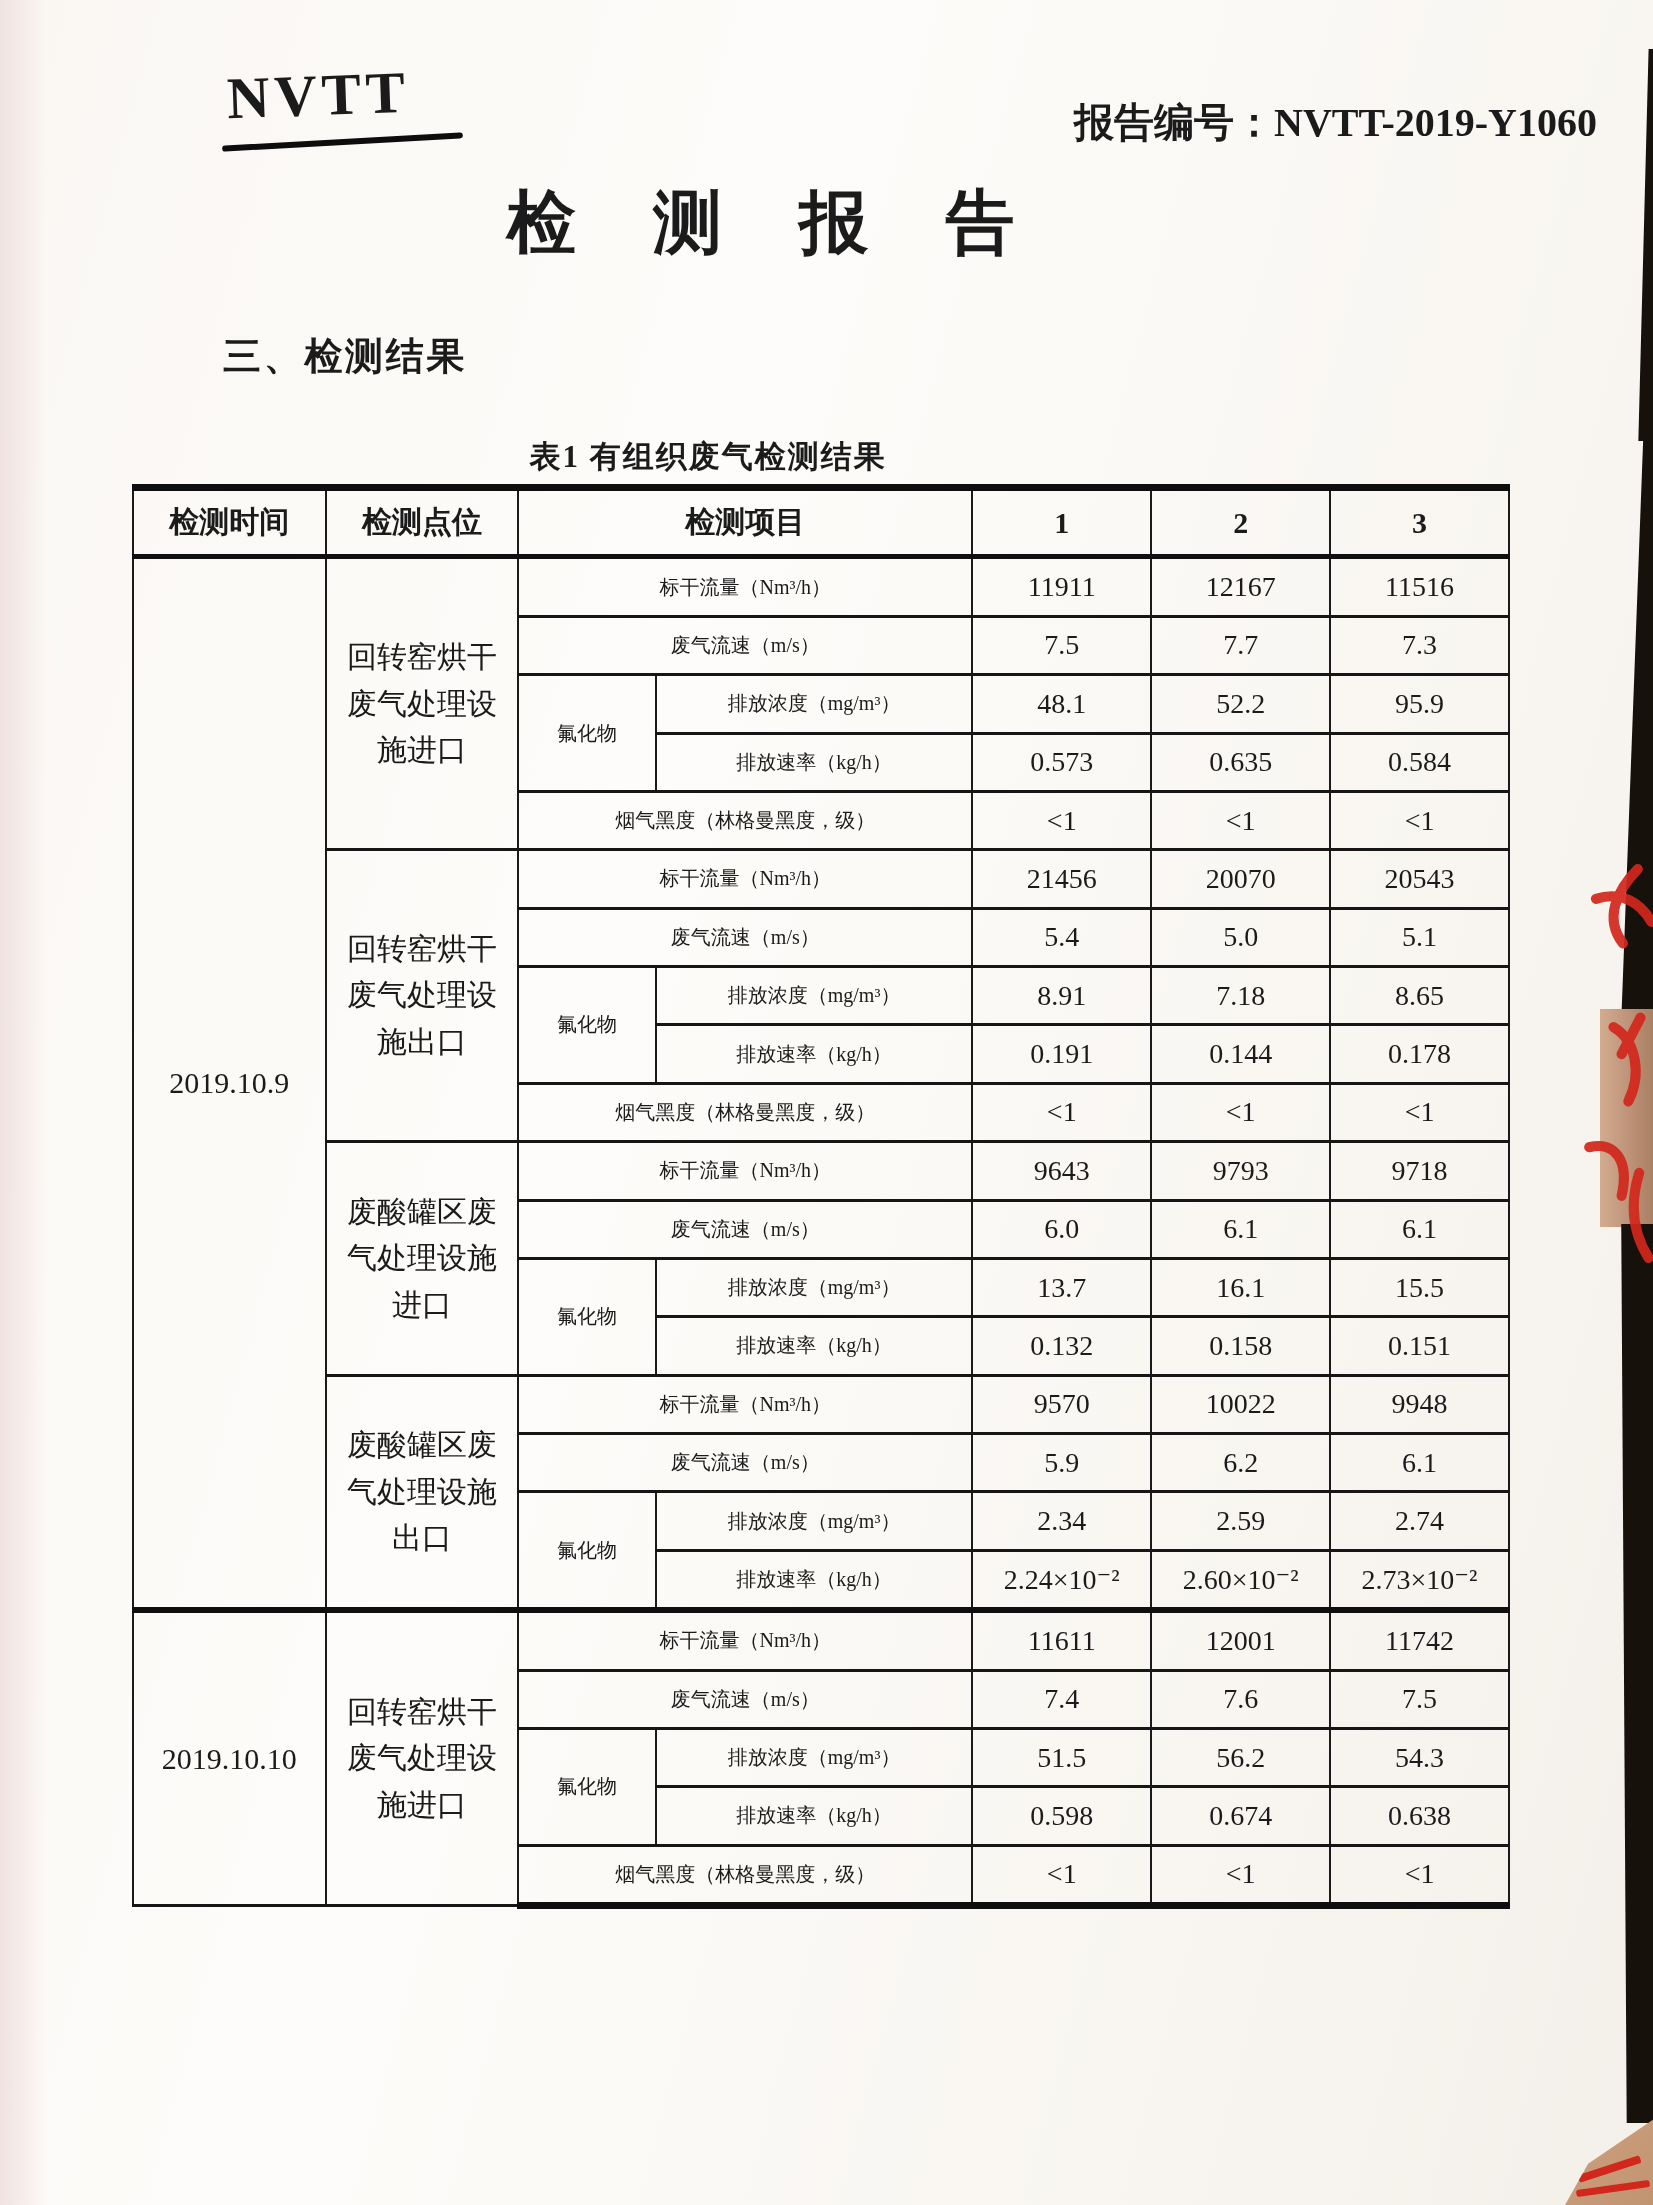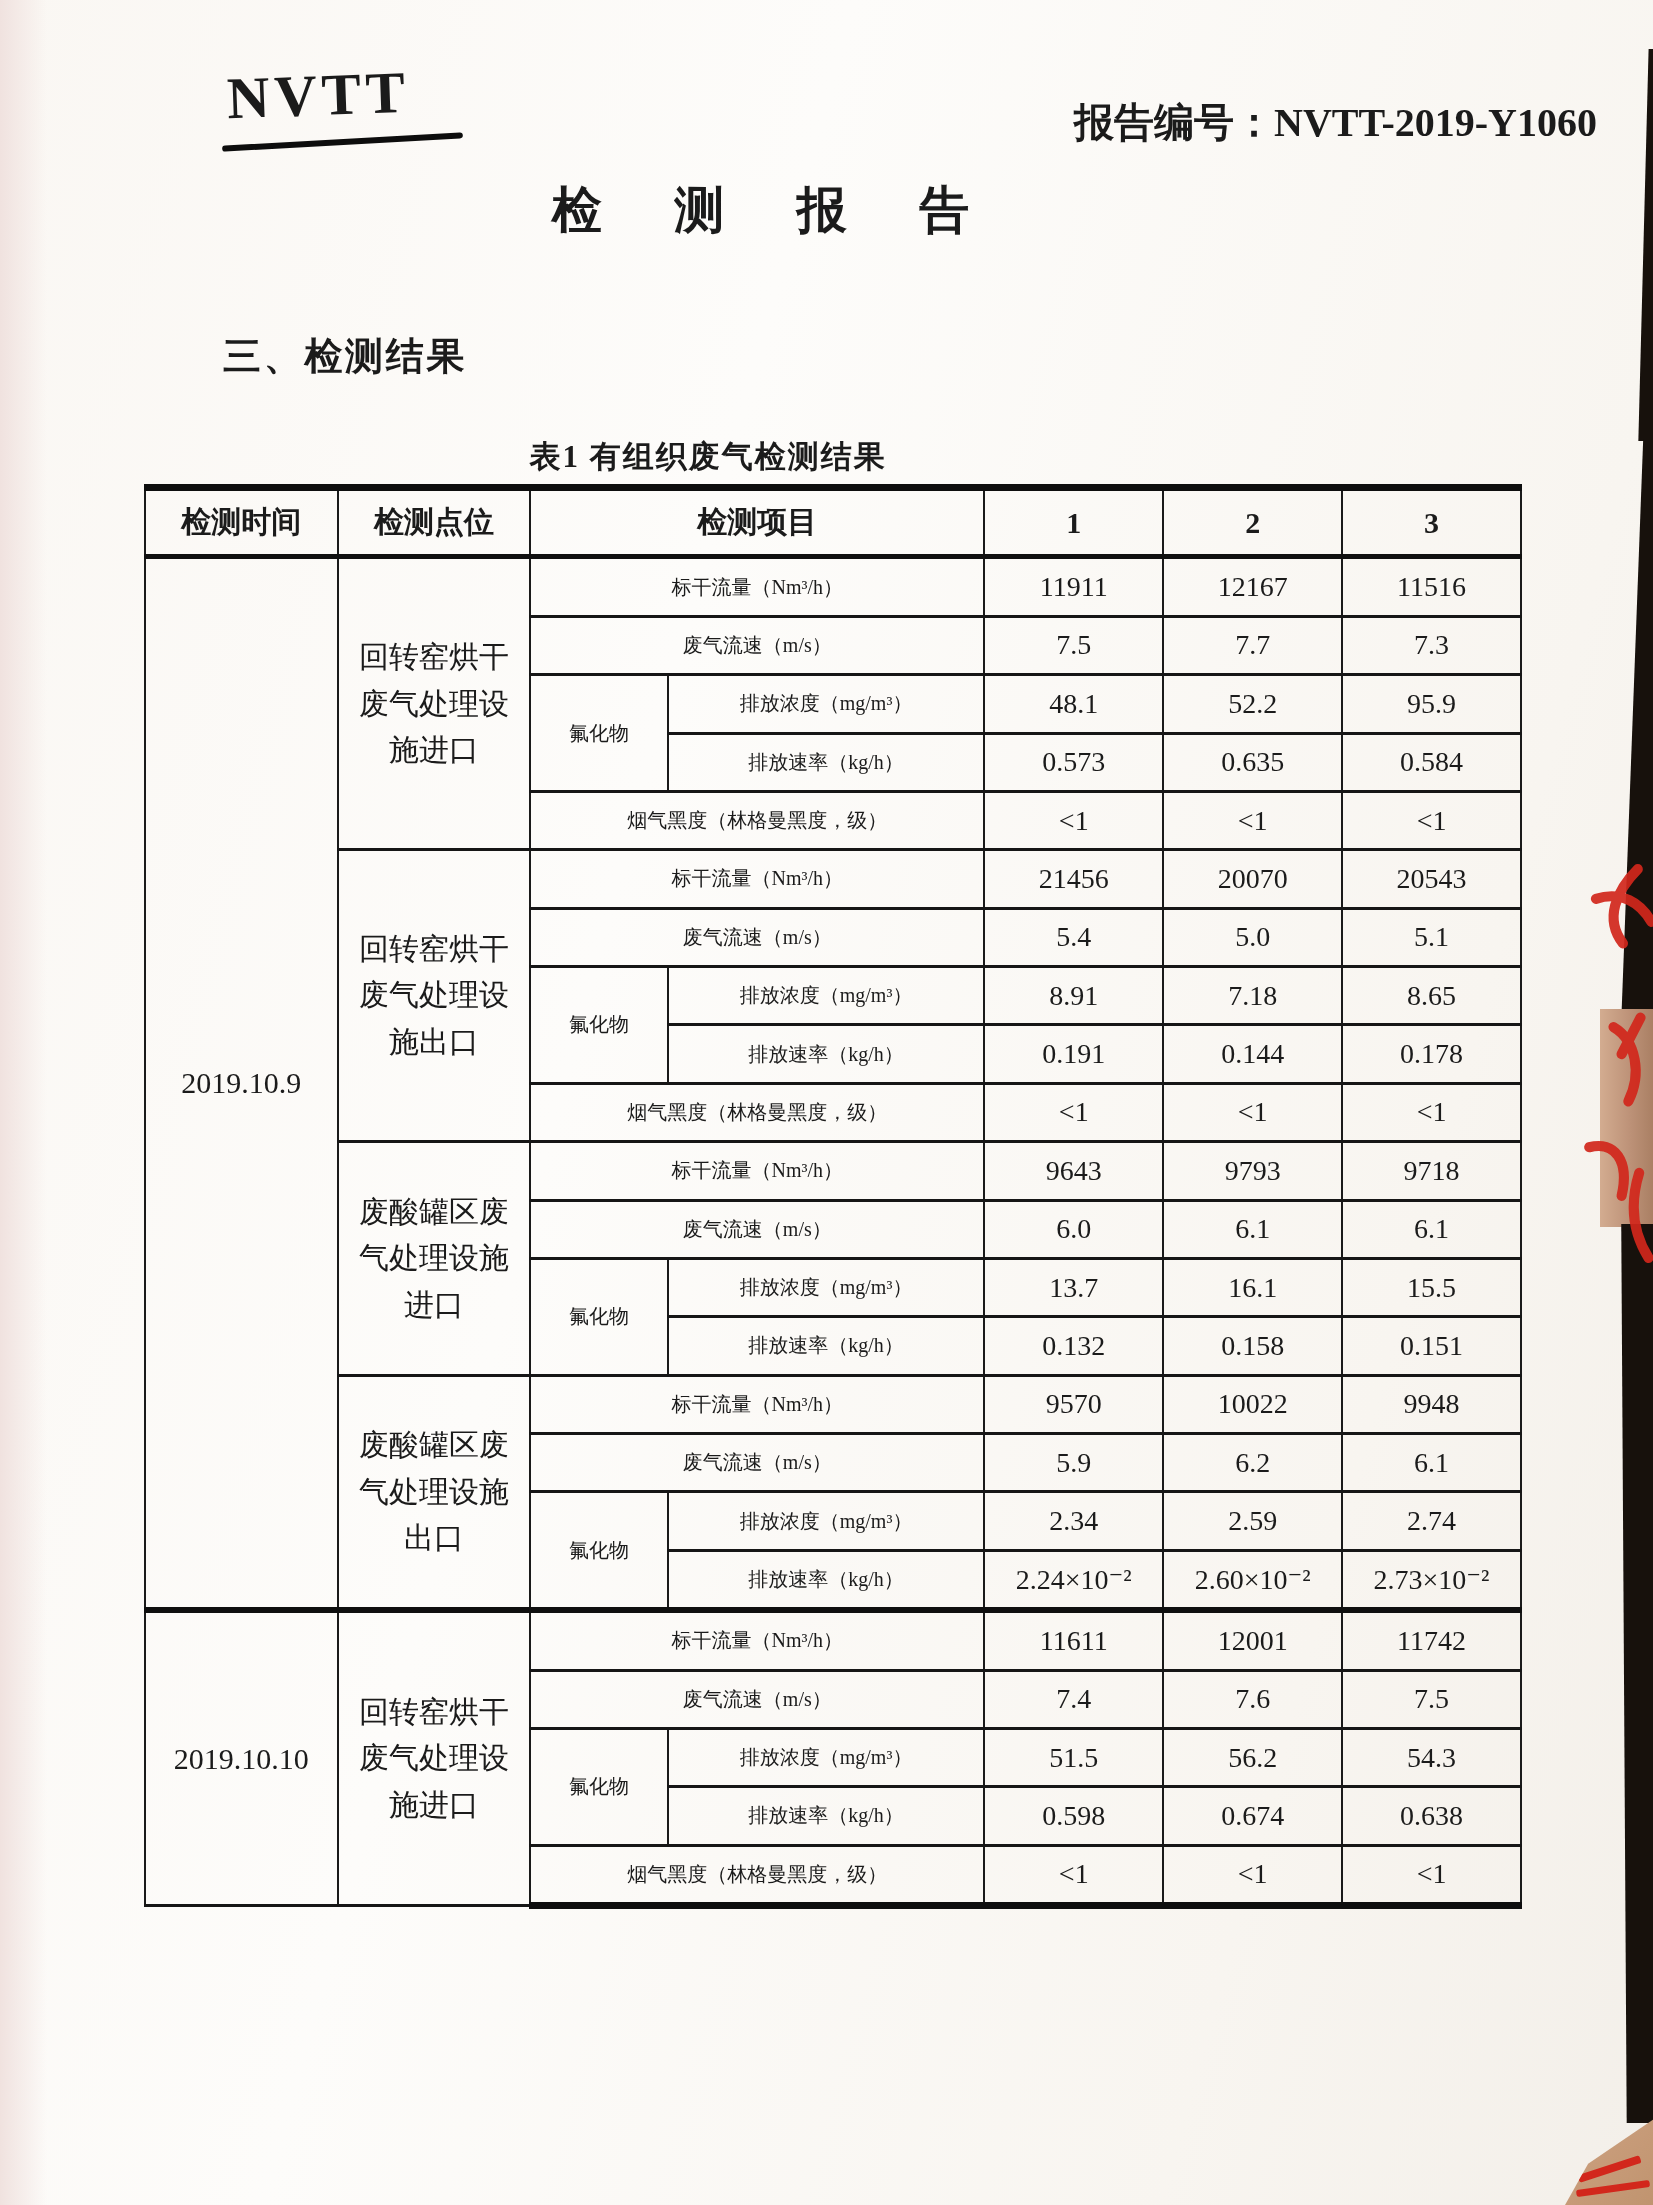--- a/index.html
+++ b/index.html
@@ -22,25 +22,25 @@
     font-size:59px;font-weight:bold;letter-spacing:4.7px;
     transform:rotate(-2deg);
   }
   .logo-underline{
     position:absolute;left:222px;top:139px;width:241px;height:6px;
     background:#0d0d0d;border-radius:3.4px;transform:rotate(-3.2deg);
   }
   .report-no{position:absolute;left:1074px;top:95px;font-size:40px;font-weight:700;}
   .doc-title{
     position:absolute;left:0;top:177px;width:1521px;text-align:center;
-    font-size:50px;font-weight:700;letter-spacing:30px;text-indent:30px;
+    font-size:69px;font-weight:700;letter-spacing:30px;text-indent:30px;
   }
   .section-heading{position:absolute;left:223px;top:331px;font-size:38px;font-weight:700;letter-spacing:2.7px;text-align:right;}
   .table-caption{position:absolute;left:0;top:436px;width:1416px;text-align:center;font-size:31px;font-weight:700;letter-spacing:2px;}
-  .table-wrap{position:absolute;left:144px;top:484px;width:1378px;}
+  .table-wrap{position:absolute;left:132px;top:484px;width:1378px;}
   table{border-collapse:collapse;table-layout:fixed;width:1378px;font-size:28px;}
   col.c1{width:14%}col.c2{width:14%}col.c3{width:10%}col.c4{width:23%}
   col.c5{width:13%}col.c6{width:13%}col.c7{width:13%}
   th,td{
     border-left:2.7px solid #1a1a1a;border-right:2.7px solid #1a1a1a;
     border-top:3.4px solid #161616;border-bottom:3.4px solid #161616;
     text-align:center;vertical-align:middle;padding:2.7px 5.4px;
   }
   thead th{height:58px;font-weight:700;font-size:30px;border-top:7.4px solid #0e0e0e;border-bottom:5.4px solid #101010;}
   tbody td{height:50px;}

